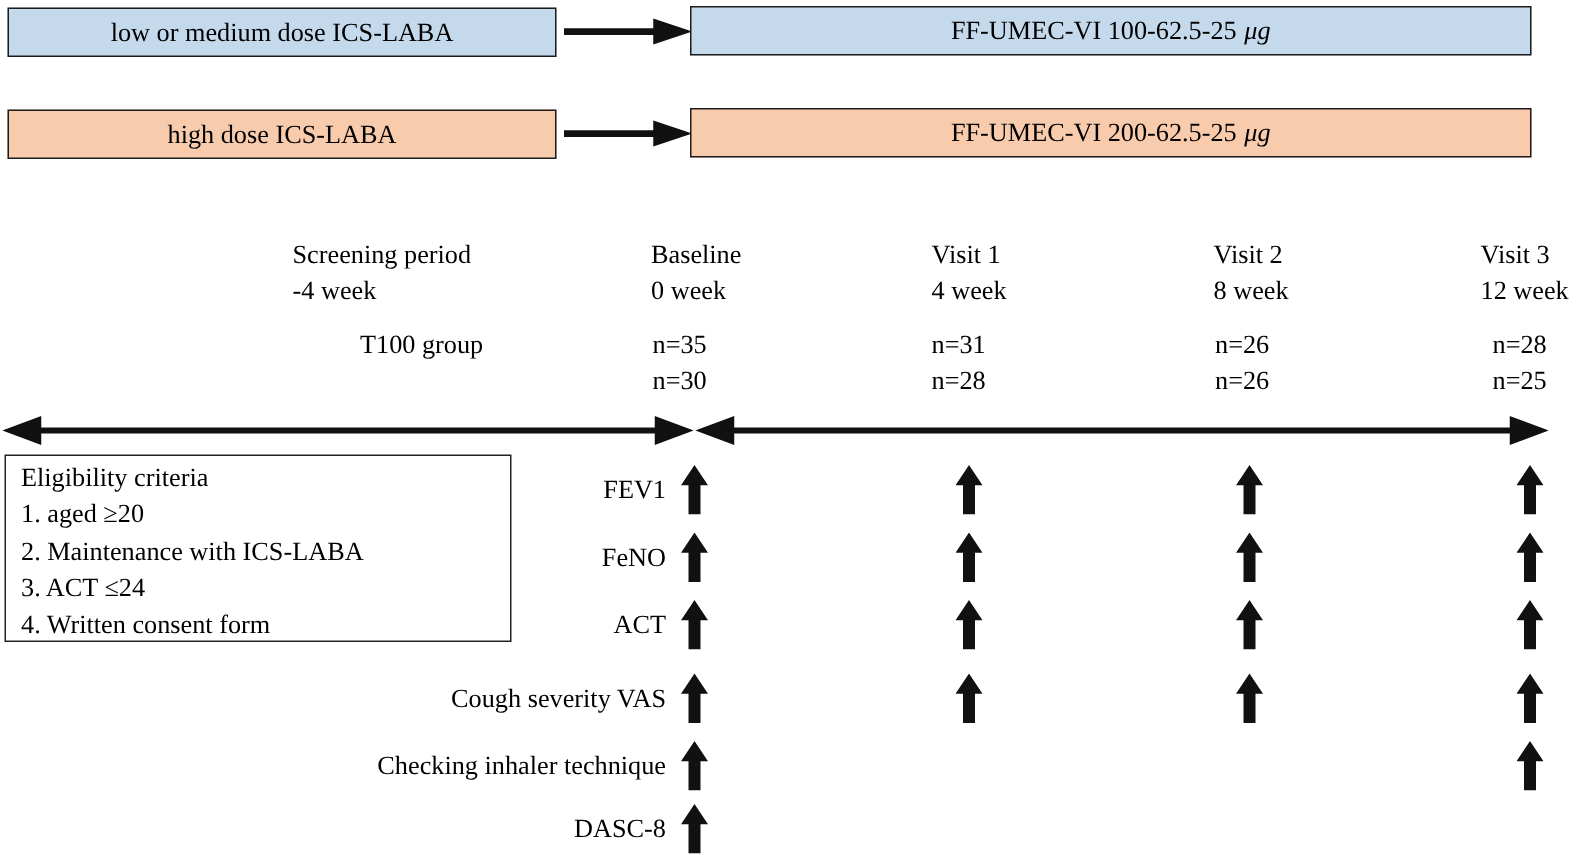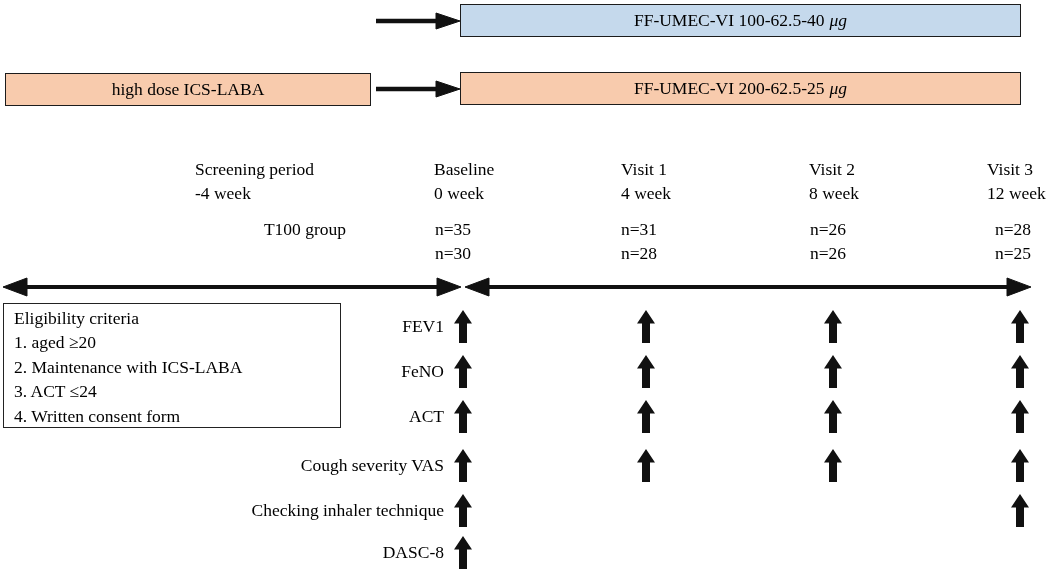--- a/index.html
+++ b/index.html
@@ -20,45 +20,48 @@
   .unit{font-style:italic;margin-left:5px;}
   
   svg{display:block;}
   .ink{fill:#111;stroke:#111;}
   .up-arrow{position:absolute;top:0;}
   
   .tcol{position:absolute;top:157px;line-height:24px;white-space:nowrap;}
   .tcol span{display:block;}
   
   .group-row{position:absolute;left:0;width:100%;height:24px;line-height:24px;}
-  .group-label{position:absolute;left:240px;width:130px;text-align:center;white-space:nowrap;}
+  .group-label{position:absolute;left:240px;width:130px;text-align:left;white-space:nowrap;}
   .count{position:absolute;white-space:nowrap;text-align:right;}
   .c0{left:435px;} .c1{left:621px;} .c2{left:810px;} .c3{left:995px;}
   
   .elig{
     position:absolute;left:3px;top:303px;width:338px;height:125px;
     border:1.8px solid #222;box-sizing:border-box;background:#fff;
     padding:2px 8px 0 10px;line-height:24.4px;white-space:nowrap;
   }
   
   .obs-row{position:absolute;left:0;width:100%;height:33px;}
   .obs-label{position:absolute;right:608px;top:0;line-height:33px;white-space:nowrap;}
   .obs-arrows{position:absolute;left:0;top:0;width:100%;height:100%;}
 </style>
 </head>
 <body>
 
 <div id="stage">
 
+  <div class="flow-box blue" style="left:5px;top:5px;width:366px;">
+    <span>low or medium dose ICS-LABA</span>
+  </div>
   <svg class="abs" style="left:374px;top:11px;" width="86" height="20" viewBox="0 0 86 20">
     <line class="ink" x1="2" y1="10" x2="64" y2="10" stroke-width="4.5"></line>
     <polygon class="ink" points="86,10 62,2 62,18"></polygon>
   </svg>
   <div class="flow-box blue" style="left:460px;top:4px;width:561px;">
-    <span>FF-UMEC-VI 100-62.5-40</span>
+    <span>FF-UMEC-VI 100-62.5-25</span>
     <span class="unit">μg</span>
   </div>
 
   <div class="flow-box orange" style="left:5px;top:73px;width:366px;justify-content:center;">
     <span>high dose ICS-LABA</span>
   </div>
   <svg class="abs" style="left:374px;top:79px;" width="86" height="20" viewBox="0 0 86 20">
     <line class="ink" x1="2" y1="10" x2="64" y2="10" stroke-width="4.5"></line>
     <polygon class="ink" points="86,10 62,2 62,18"></polygon>
   </svg>

